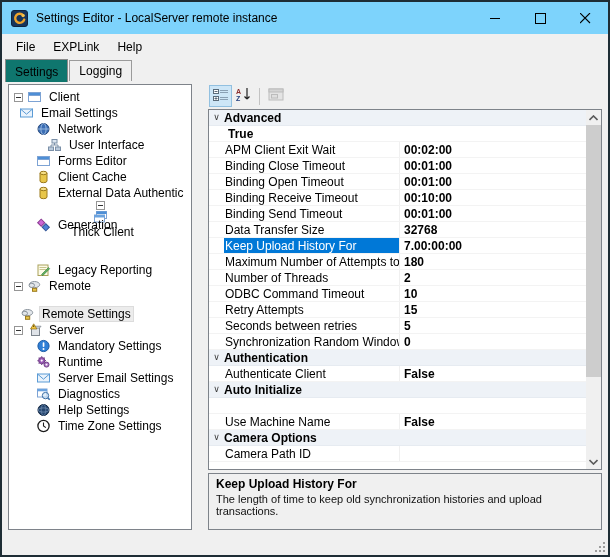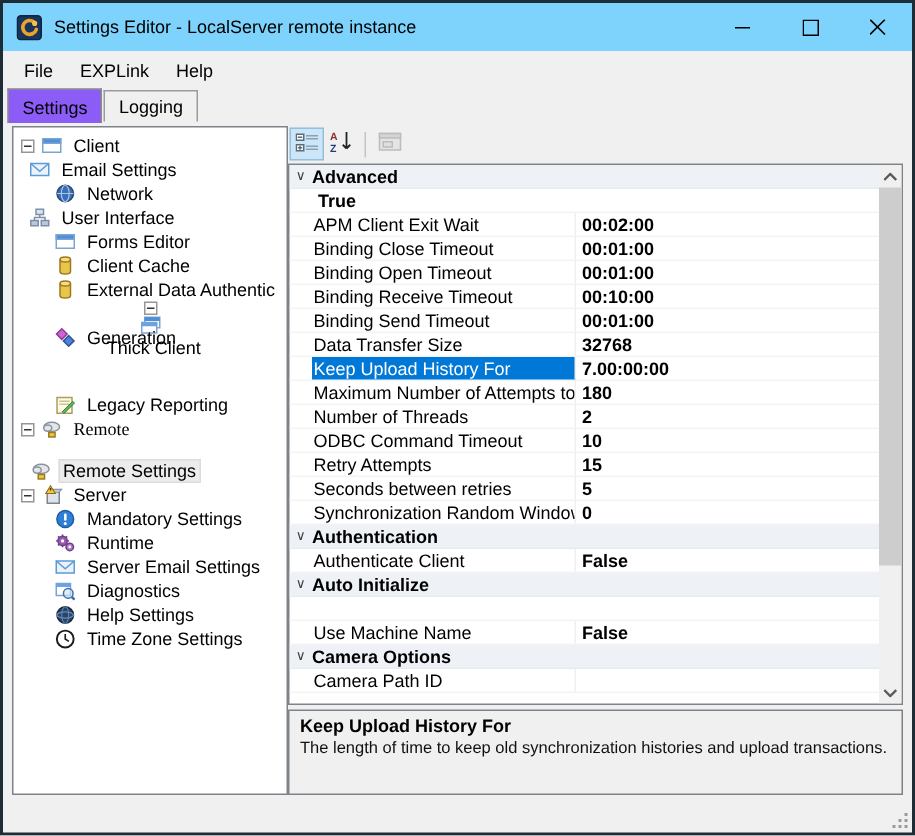--- a/index.html
+++ b/index.html
@@ -14,23 +14,23 @@
   .app-icon{width:17px;height:17px;margin-left:9px;flex:0 0 auto;}
   .title{margin-left:8px;font-size:12px;white-space:nowrap;}
   .win-btns{margin-left:auto;display:flex;height:100%;}
   .win-btn{width:45px;height:100%;display:flex;align-items:center;justify-content:center;}
   
   .menubar{height:25px;display:flex;align-items:center;padding-left:5px;flex:0 0 auto;}
   .menu-item{padding:4px 9px;cursor:default;}
   
   .tabstrip{height:22px;display:flex;align-items:flex-end;padding-left:3px;flex:0 0 auto;position:relative;z-index:2;}
   .tab{padding:3px 9px 3px;border:1px solid #9b9b9b;border-bottom:none;background:#f0f0f0;font-size:12px;margin-right:1px;}
-  .tab.active{background:#8b5cf6;padding-top:5px;margin-bottom:-1px;border-color:#8a8a8a;}
-  
-  .main{flex:1;display:flex;padding:3px 6px 2px 6px;gap:0;min-height:0;}
+  .tab.active{background:#0f766e;padding-top:5px;margin-bottom:-1px;border-color:#8a8a8a;}
+  
+  .main{flex:1;display:flex;padding:3px 6px 2px 6px;gap:16px;min-height:0;}
   
   .tree-panel{width:184px;flex:0 0 auto;background:#fff;border:1px solid #7e838a;padding-top:4px;overflow:hidden;}
   .tree-row{height:16px;display:flex;align-items:center;white-space:nowrap;cursor:default;}
   .expander{width:9px;height:9px;border:1px solid #969696;background:#fff;position:relative;flex:0 0 auto;margin-right:4px;}
   .expander::before{content:"";position:absolute;left:1px;right:1px;top:3px;height:1px;background:#333;}
   .tree-icon{width:15px;height:14px;flex:0 0 auto;margin-right:4px;}
   .tree-icon svg{display:block;}
   .tree-label{padding:1px 3px;font-size:12px;}
   .tree-row.sel .tree-label{background:#ececec;border:1px solid #dcdcdc;padding:0 2px;}
   
@@ -141,21 +141,21 @@
         <div class="tree-row" style="padding-left: 27px;">
           <span class="tree-icon">
             <svg width="15" height="14" viewBox="0 0 14 14">
               <circle cx="7" cy="7" r="5.5" fill="#3c6eb4" stroke="#27497c"></circle>
               <ellipse cx="7" cy="7" rx="2.6" ry="5.5" fill="none" stroke="#a9c8ea" stroke-width="0.8"></ellipse>
               <line x1="1.5" y1="7" x2="12.5" y2="7" stroke="#a9c8ea" stroke-width="0.8"></line>
             </svg>
           </span>
           <span class="tree-label">Network</span>
         </div>
-        <div class="tree-row" style="padding-left: 10px;">
+        <div class="tree-row" style="padding-left: 38px;">
           <span class="tree-icon">
             <svg width="15" height="14" viewBox="0 0 14 14">
               <rect x="4.5" y="1.5" width="5" height="3.5" fill="#dbe5f0" stroke="#7b90a8"></rect>
               <rect x="1" y="9" width="5" height="3.5" fill="#b9c9db" stroke="#7b90a8"></rect>
               <rect x="8" y="9" width="5" height="3.5" fill="#b9c9db" stroke="#7b90a8"></rect>
               <path d="M7 5 V7 M3.5 9 V7 H10.5 V9" fill="none" stroke="#7b90a8"></path>
             </svg>
           </span>
           <span class="tree-label">User Interface</span>
         </div>
@@ -211,21 +211,21 @@
           <span class="tree-icon">
             <svg width="15" height="14" viewBox="0 0 14 14">
               <rect x="1.5" y="2" width="10" height="10.5" fill="#fdfbe8" stroke="#a9a15a"></rect>
               <line x1="3" y1="4.5" x2="10" y2="4.5" stroke="#c9c48f"></line>
               <line x1="3" y1="6.5" x2="10" y2="6.5" stroke="#c9c48f"></line>
               <path d="M5 11.5 L12 4.5 L13.2 5.7 L6.2 12.7 Z" fill="#5fb35f" stroke="#33733a" stroke-width="0.6"></path>
             </svg>
           </span>
           <span class="tree-label">Legacy Reporting</span>
         </div>
-        <div class="tree-row" style="padding-left: 5px; font-family: Liberation Serif, serif;">
+        <div class="tree-row" style="padding-left: 5px;">
           <span class="expander"></span>
           <span class="tree-icon">
             <svg width="15" height="14" viewBox="0 0 14 14">
               <ellipse cx="7" cy="5.6" rx="5.2" ry="3.1" fill="#e2e6ea" stroke="#8a939c"></ellipse>
               <ellipse cx="4.3" cy="6.4" rx="2.7" ry="2.1" fill="#e2e6ea" stroke="#8a939c"></ellipse>
               <rect x="5" y="9.3" width="4.2" height="3" fill="#e8c64a" stroke="#9c7a1d"></rect>
             </svg>
           </span>
           <span class="tree-label">Remote</span>
         </div>

